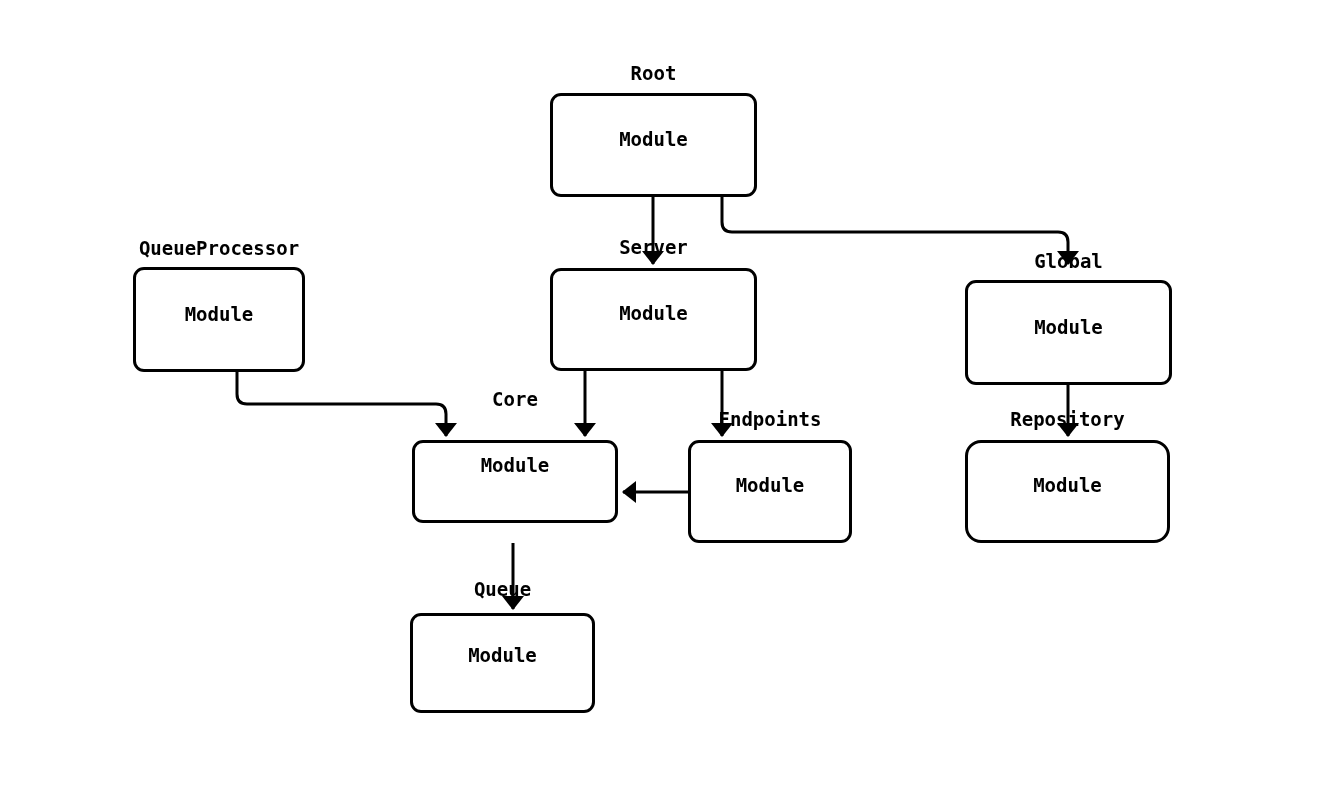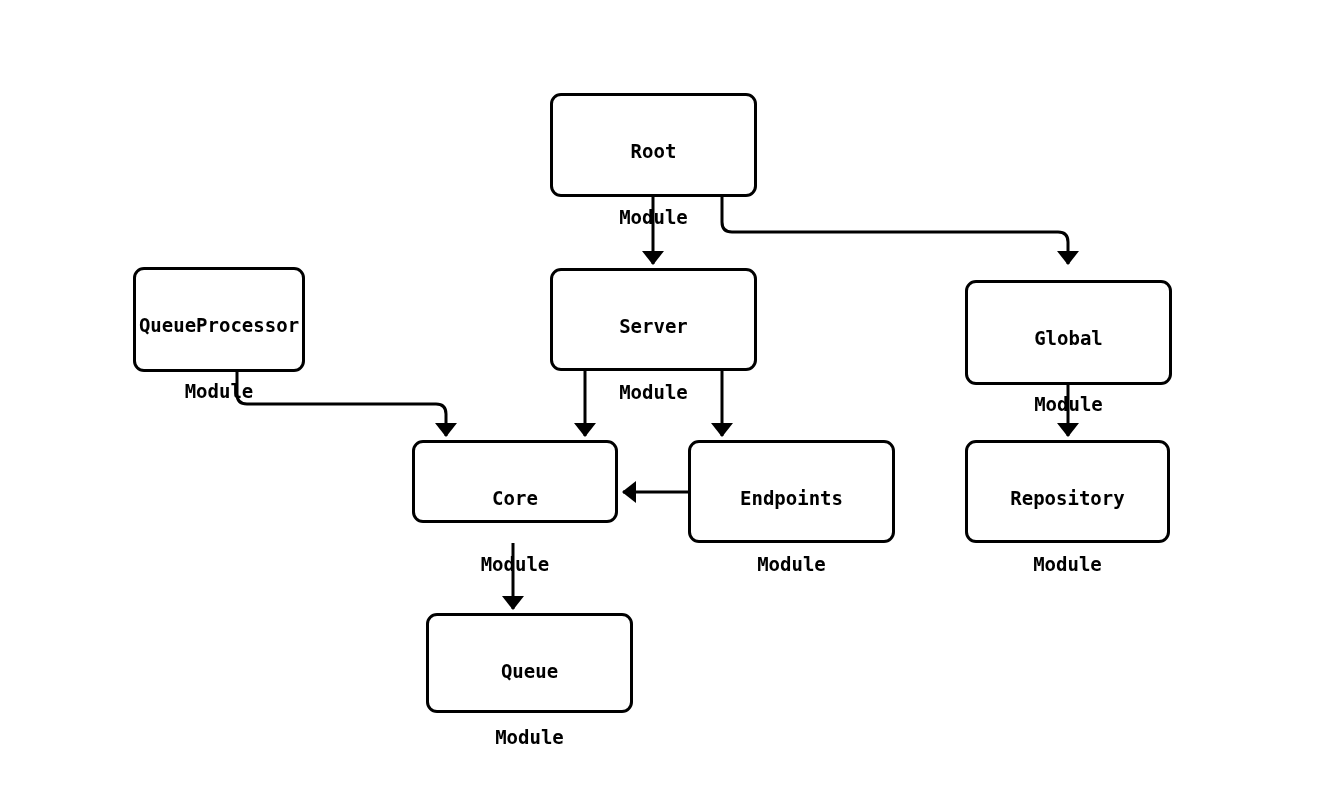--- a/index.html
+++ b/index.html
@@ -31,21 +31,21 @@
     fill: #000000;
     stroke: none;
   }
   .node {
     position: absolute;
     box-sizing: border-box;
     background: #ffffff;
     border: 3px solid #000000;
     border-radius: 11px;
     display: flex;
-    align-items: flex-start;
+    align-items: flex-end;
     justify-content: center;
     text-align: center;
   }
   .node-label {
     font-weight: bold;
     font-size: 19px;
     line-height: 22px;
     color: #000000;
     white-space: pre;
   }
@@ -100,34 +100,34 @@
     </div>
   </div>
 
   <div class="node" style="left: 412px; top: 440px; width: 206px; height: 83px;">
     <div class="node-label">
       <span>Core</span>
       <span>Module</span>
     </div>
   </div>
 
-  <div class="node" style="left: 688px; top: 440px; width: 207px; height: 103px;">
+  <div class="node" style="left: 688px; top: 440px; width: 164px; height: 103px;">
     <div class="node-label">
       <span>Endpoints</span>
       <span>Module</span>
     </div>
   </div>
 
-  <div class="node" style="left: 965px; top: 440px; width: 205px; height: 103px;">
+  <div class="node" style="left: 965px; top: 440px; width: 205px; height: 103px; border-radius: 16px;">
     <div class="node-label">
       <span>Repository</span>
       <span>Module</span>
     </div>
   </div>
 
-  <div class="node" style="left: 426px; top: 613px; width: 207px; height: 100px;">
+  <div class="node" style="left: 410px; top: 613px; width: 185px; height: 100px;">
     <div class="node-label">
       <span>Queue</span>
       <span>Module</span>
     </div>
   </div>
 
 </div>
 
 </body></html>

